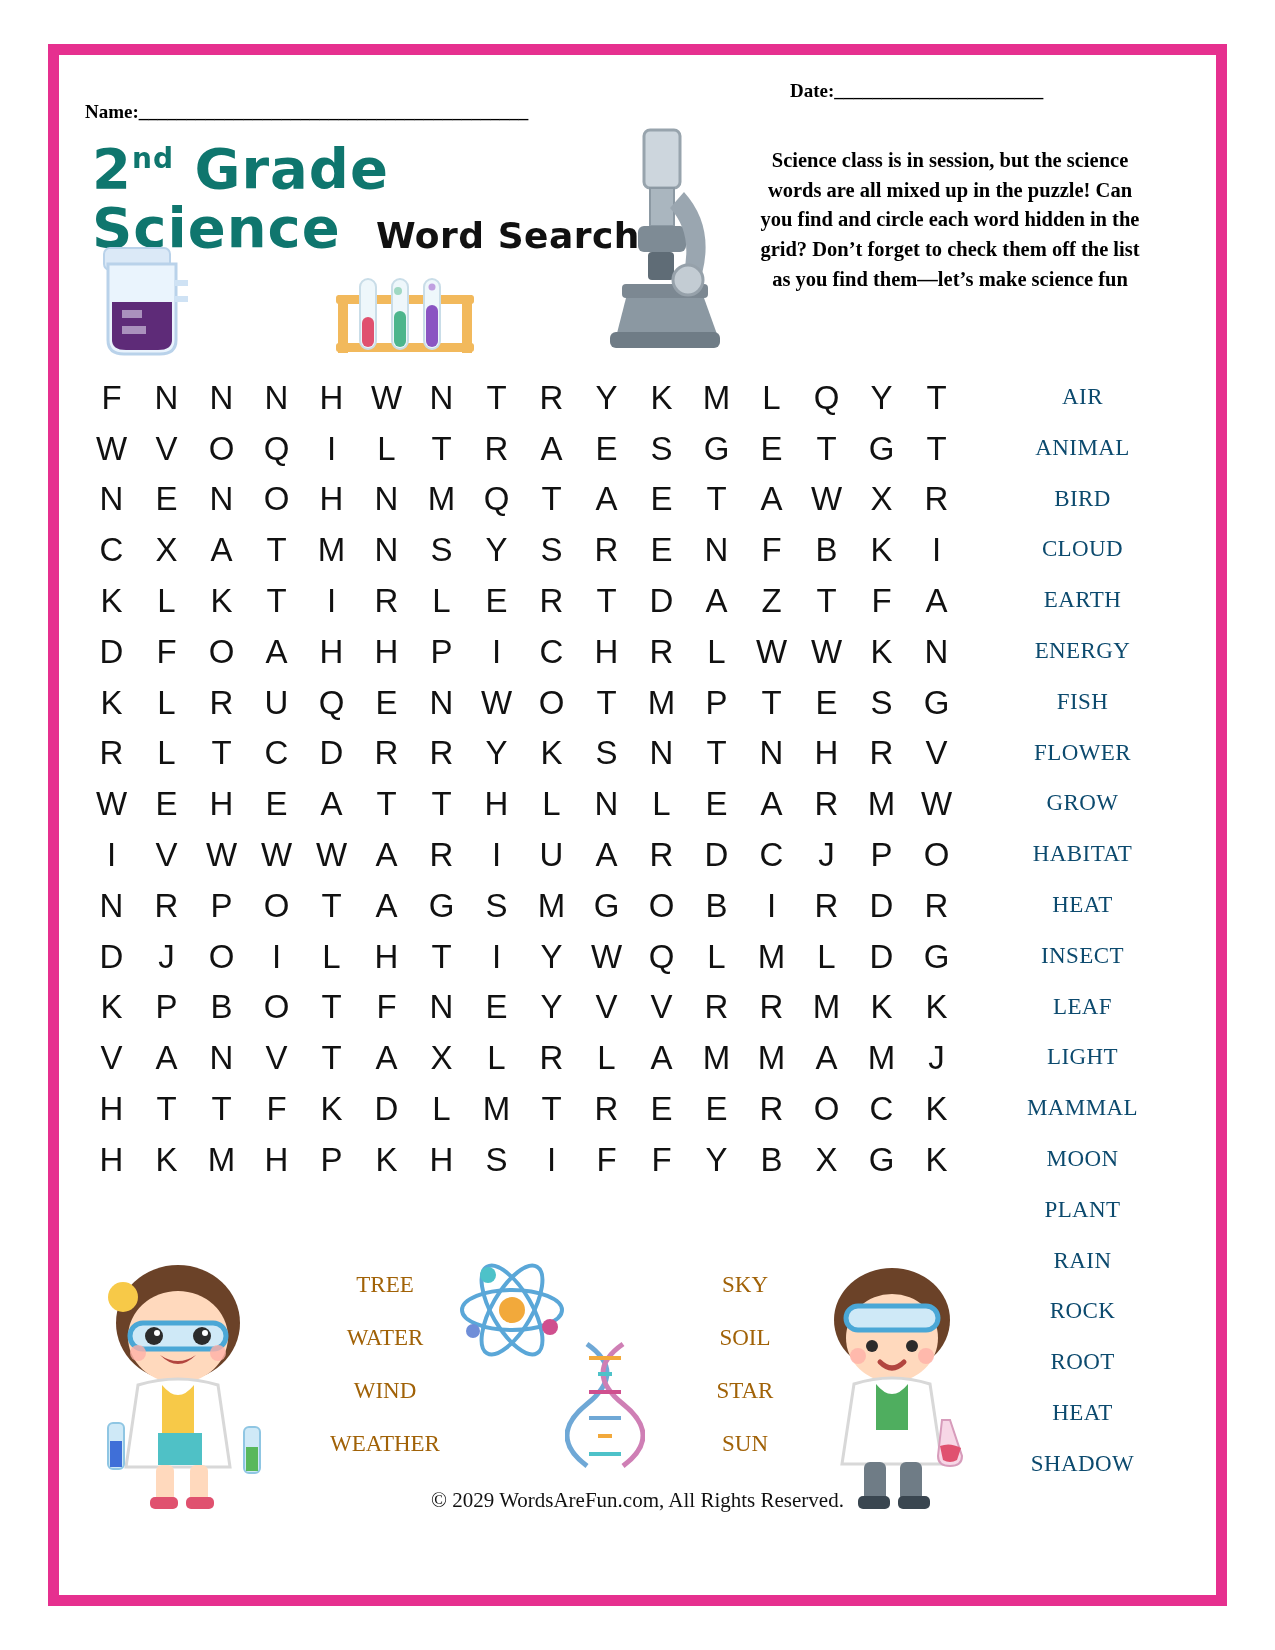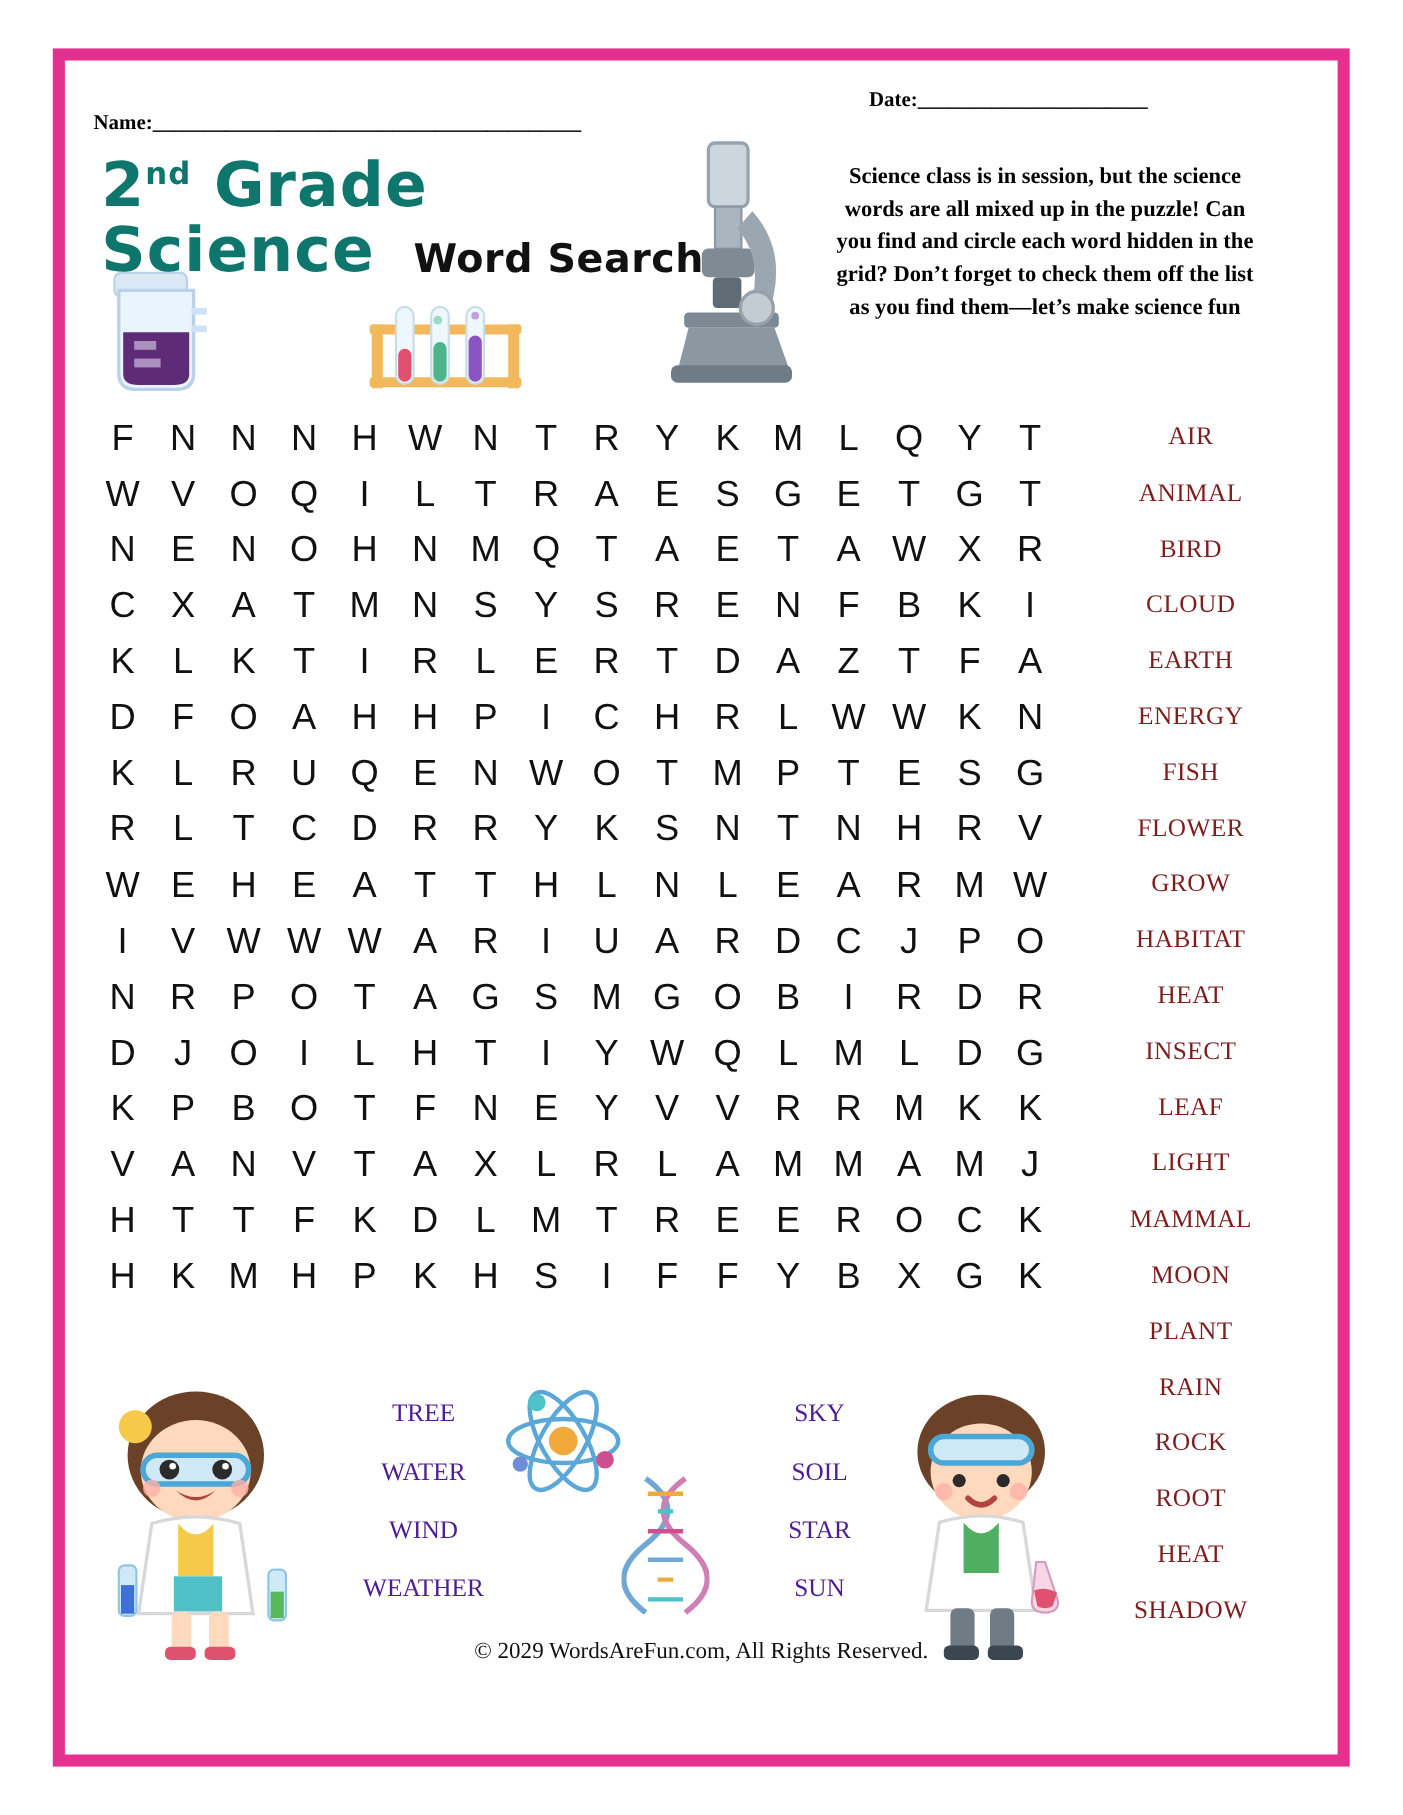--- a/index.html
+++ b/index.html
@@ -152,38 +152,38 @@
     left: 975px;
     top: 372px;
     width: 215px;
   }
   .wordlist .word {
     height: 50.8px;
     line-height: 50.8px;
     text-align: center;
     font-family: "Liberation Serif", serif;
     font-size: 23px;
-    color: #7f1d1d;
+    color: #0c4a6e;
     letter-spacing: 0.4px;
   }
 
   
   .bottom-col {
     position: absolute;
     width: 170px;
   }
   .bottom-col.left { left: 300px; top: 1258px; }
   .bottom-col.right { left: 660px; top: 1258px; }
   .bottom-col .word {
     height: 53px;
     line-height: 53px;
     text-align: center;
     font-family: "Liberation Serif", serif;
     font-size: 23px;
-    color: #4c1d95;
+    color: #a16207;
   }
 
   
   .girl {
     position: absolute;
     left: 78px;
     top: 1245px;
     width: 215px;
     height: 270px;
   }

